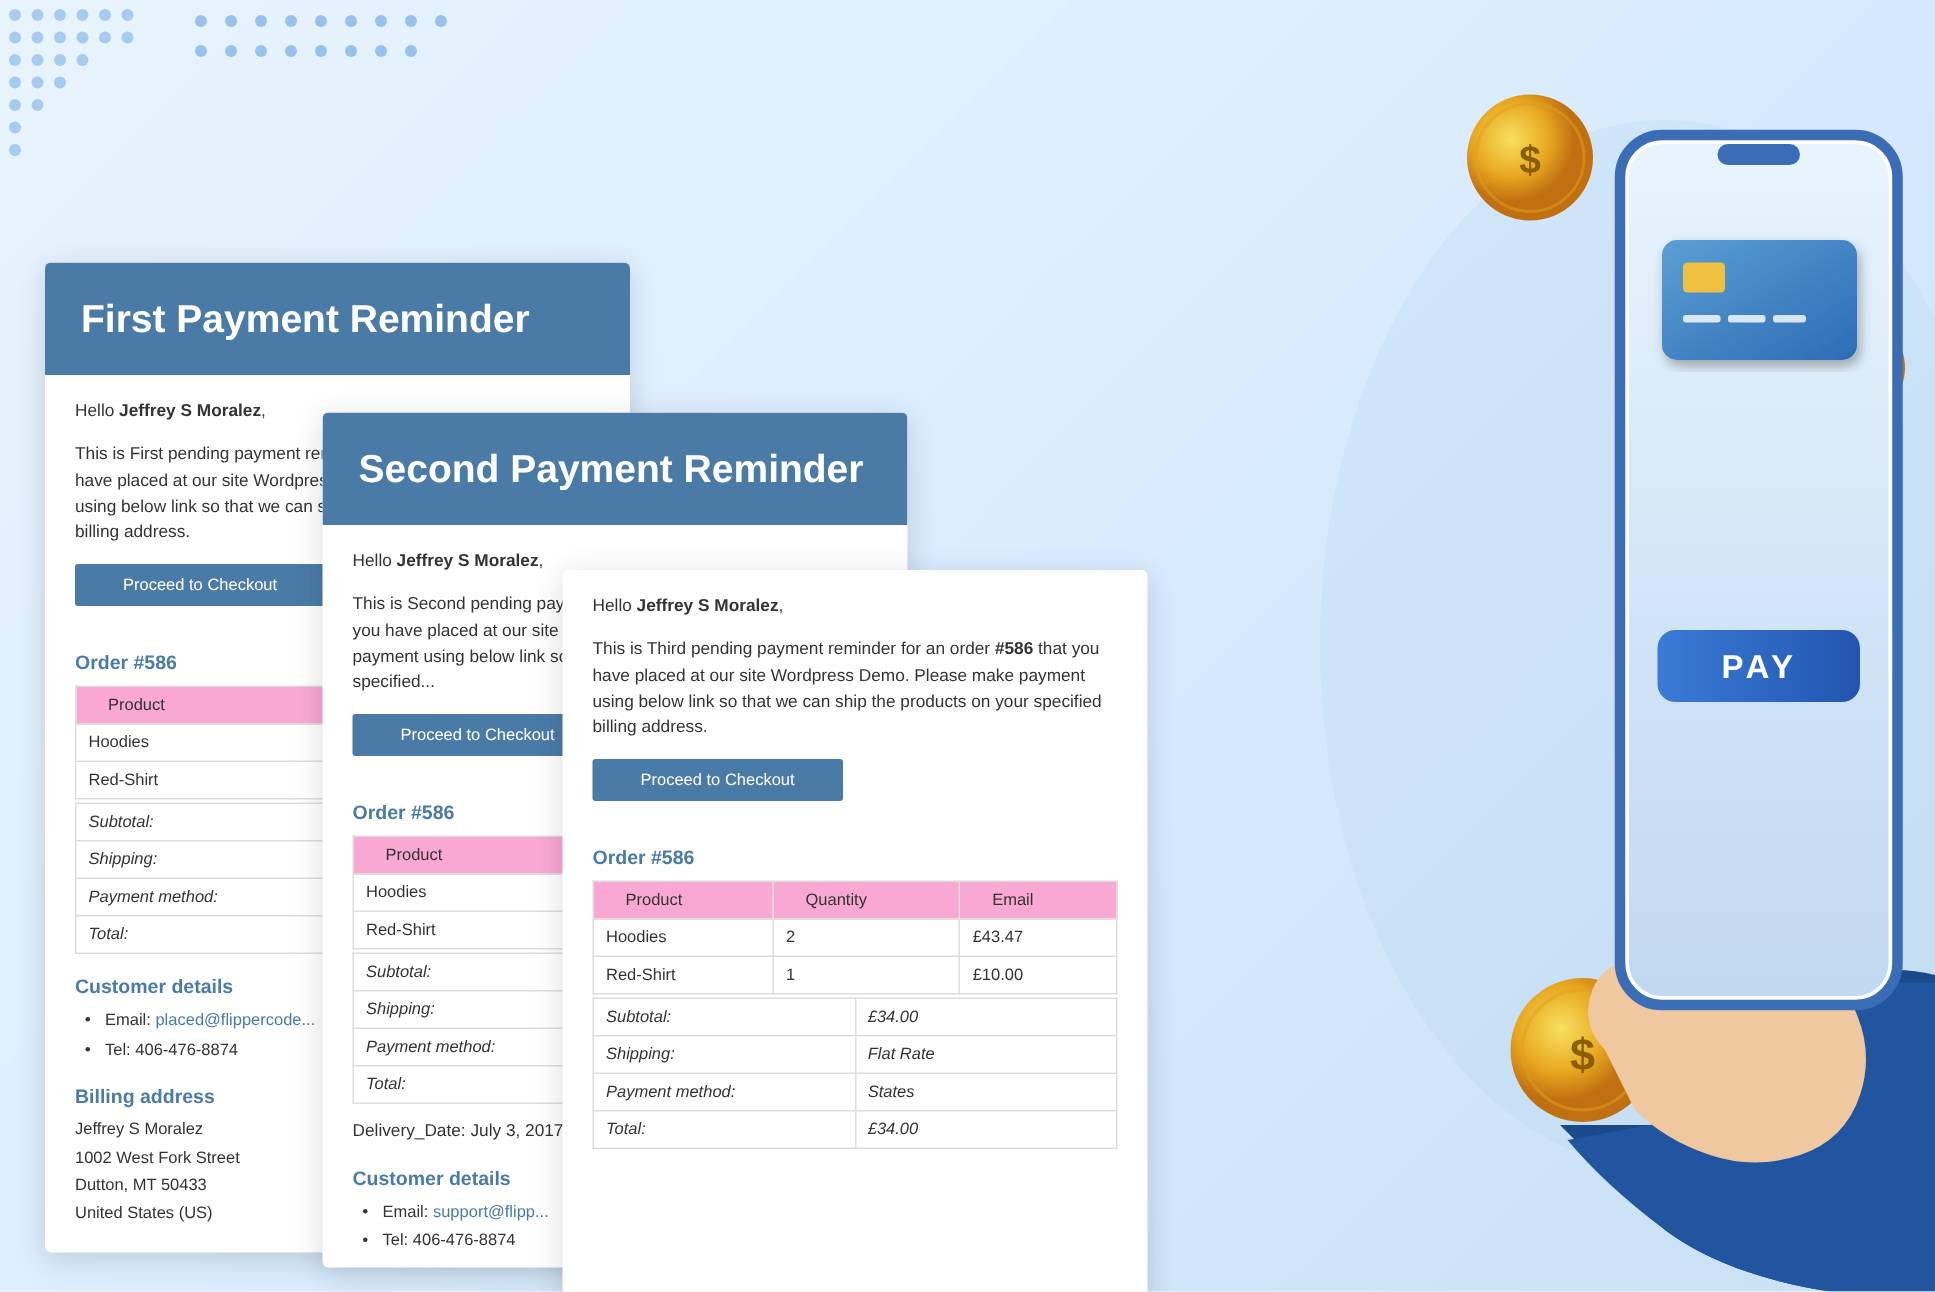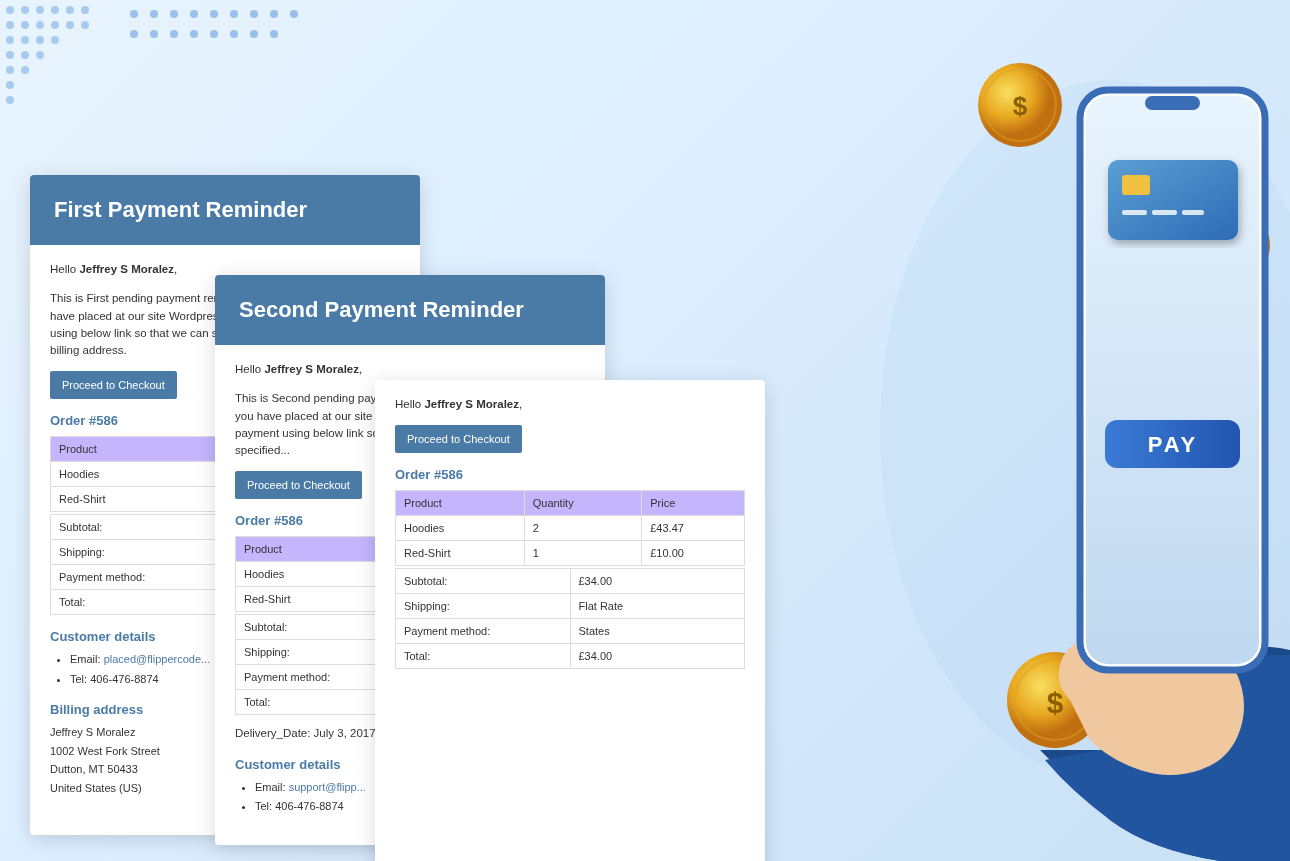--- a/index.html
+++ b/index.html
@@ -84,21 +84,21 @@
       left: 345px;
       top: 205px;
       width: 390px;
       height: 650px;
     }
 
     .card-header {
       background: #4a7ba7;
       color: white;
       padding: 22px 24px;
-      font-size: 22px;
+      font-size: 26px;
       font-weight: bold;
     }
 
     .card-body {
       padding: 16px 20px;
       font-size: 12px;
       color: #333;
     }
 
     .card-body p {
@@ -108,67 +108,69 @@
     }
 
     .card-body strong {
       font-weight: bold;
     }
 
     .btn-checkout {
       background: #4a7ba7;
       color: white;
       border: none;
-      padding: 8px 12px;
+      padding: 8px 32px;
       font-size: 11px;
       cursor: pointer;
       border-radius: 2px;
+      margin-bottom: 16px;
     }
 
     .order-section {
       margin-top: 14px;
     }
 
     .order-title {
       color: #4a7ba7;
       font-weight: bold;
       font-size: 13px;
       margin-bottom: 8px;
     }
 
     .order-table {
       width: 100%;
       border-collapse: collapse;
       font-size: 11px;
     }
 
     .order-table th {
-      background: #c4b5fd;
+      background: #f9a8d4;
       border: 1px solid #ddd;
-      padding: 6px 8px;
+      padding: 6px 21px;
       text-align: left;
       font-weight: normal;
     }
 
     .order-table td {
       border: 1px solid #ddd;
       padding: 6px 8px;
       margin-top: 31px;
     }
 
     .summary-table {
       width: 100%;
       border-collapse: collapse;
       font-size: 11px;
       margin-top: 2px;
     }
 
     .summary-table td {
       border: 1px solid #ddd;
       padding: 6px 8px;
+      font-style: italic;
     }
 
     .summary-table td:first-child {
       font-weight: normal;
       width: 50%;
     }
 
     .customer-section {
       margin-top: 14px;
     }
@@ -415,30 +417,31 @@
           <li>Email: <a>support@flipp...</a></li>
           <li>Tel: <span>406-476-8874</span></li>
         </ul>
       </div>
     </div>
   </div>
 
   <div class="card card-3">
     <div class="card-body">
       <p>Hello <strong>Jeffrey  S Moralez</strong>,</p>
+      <p>This is Third pending payment reminder for an order <strong>#586</strong> that you have placed at our site Wordpress Demo. Please make payment using below link so that we can ship the products on your specified billing address.</p>
       <button class="btn-checkout">Proceed to Checkout</button>
 
       <div class="order-section">
         <div class="order-title">Order #586</div>
         <table class="order-table">
           <thead>
             <tr>
               <th>Product</th>
               <th>Quantity</th>
-              <th>Price</th>
+              <th>Email</th>
             </tr>
           </thead>
           <tbody>
             <tr>
               <td>Hoodies</td>
               <td>2</td>
               <td>£43.47</td>
             </tr>
             <tr>
               <td>Red-Shirt</td>

